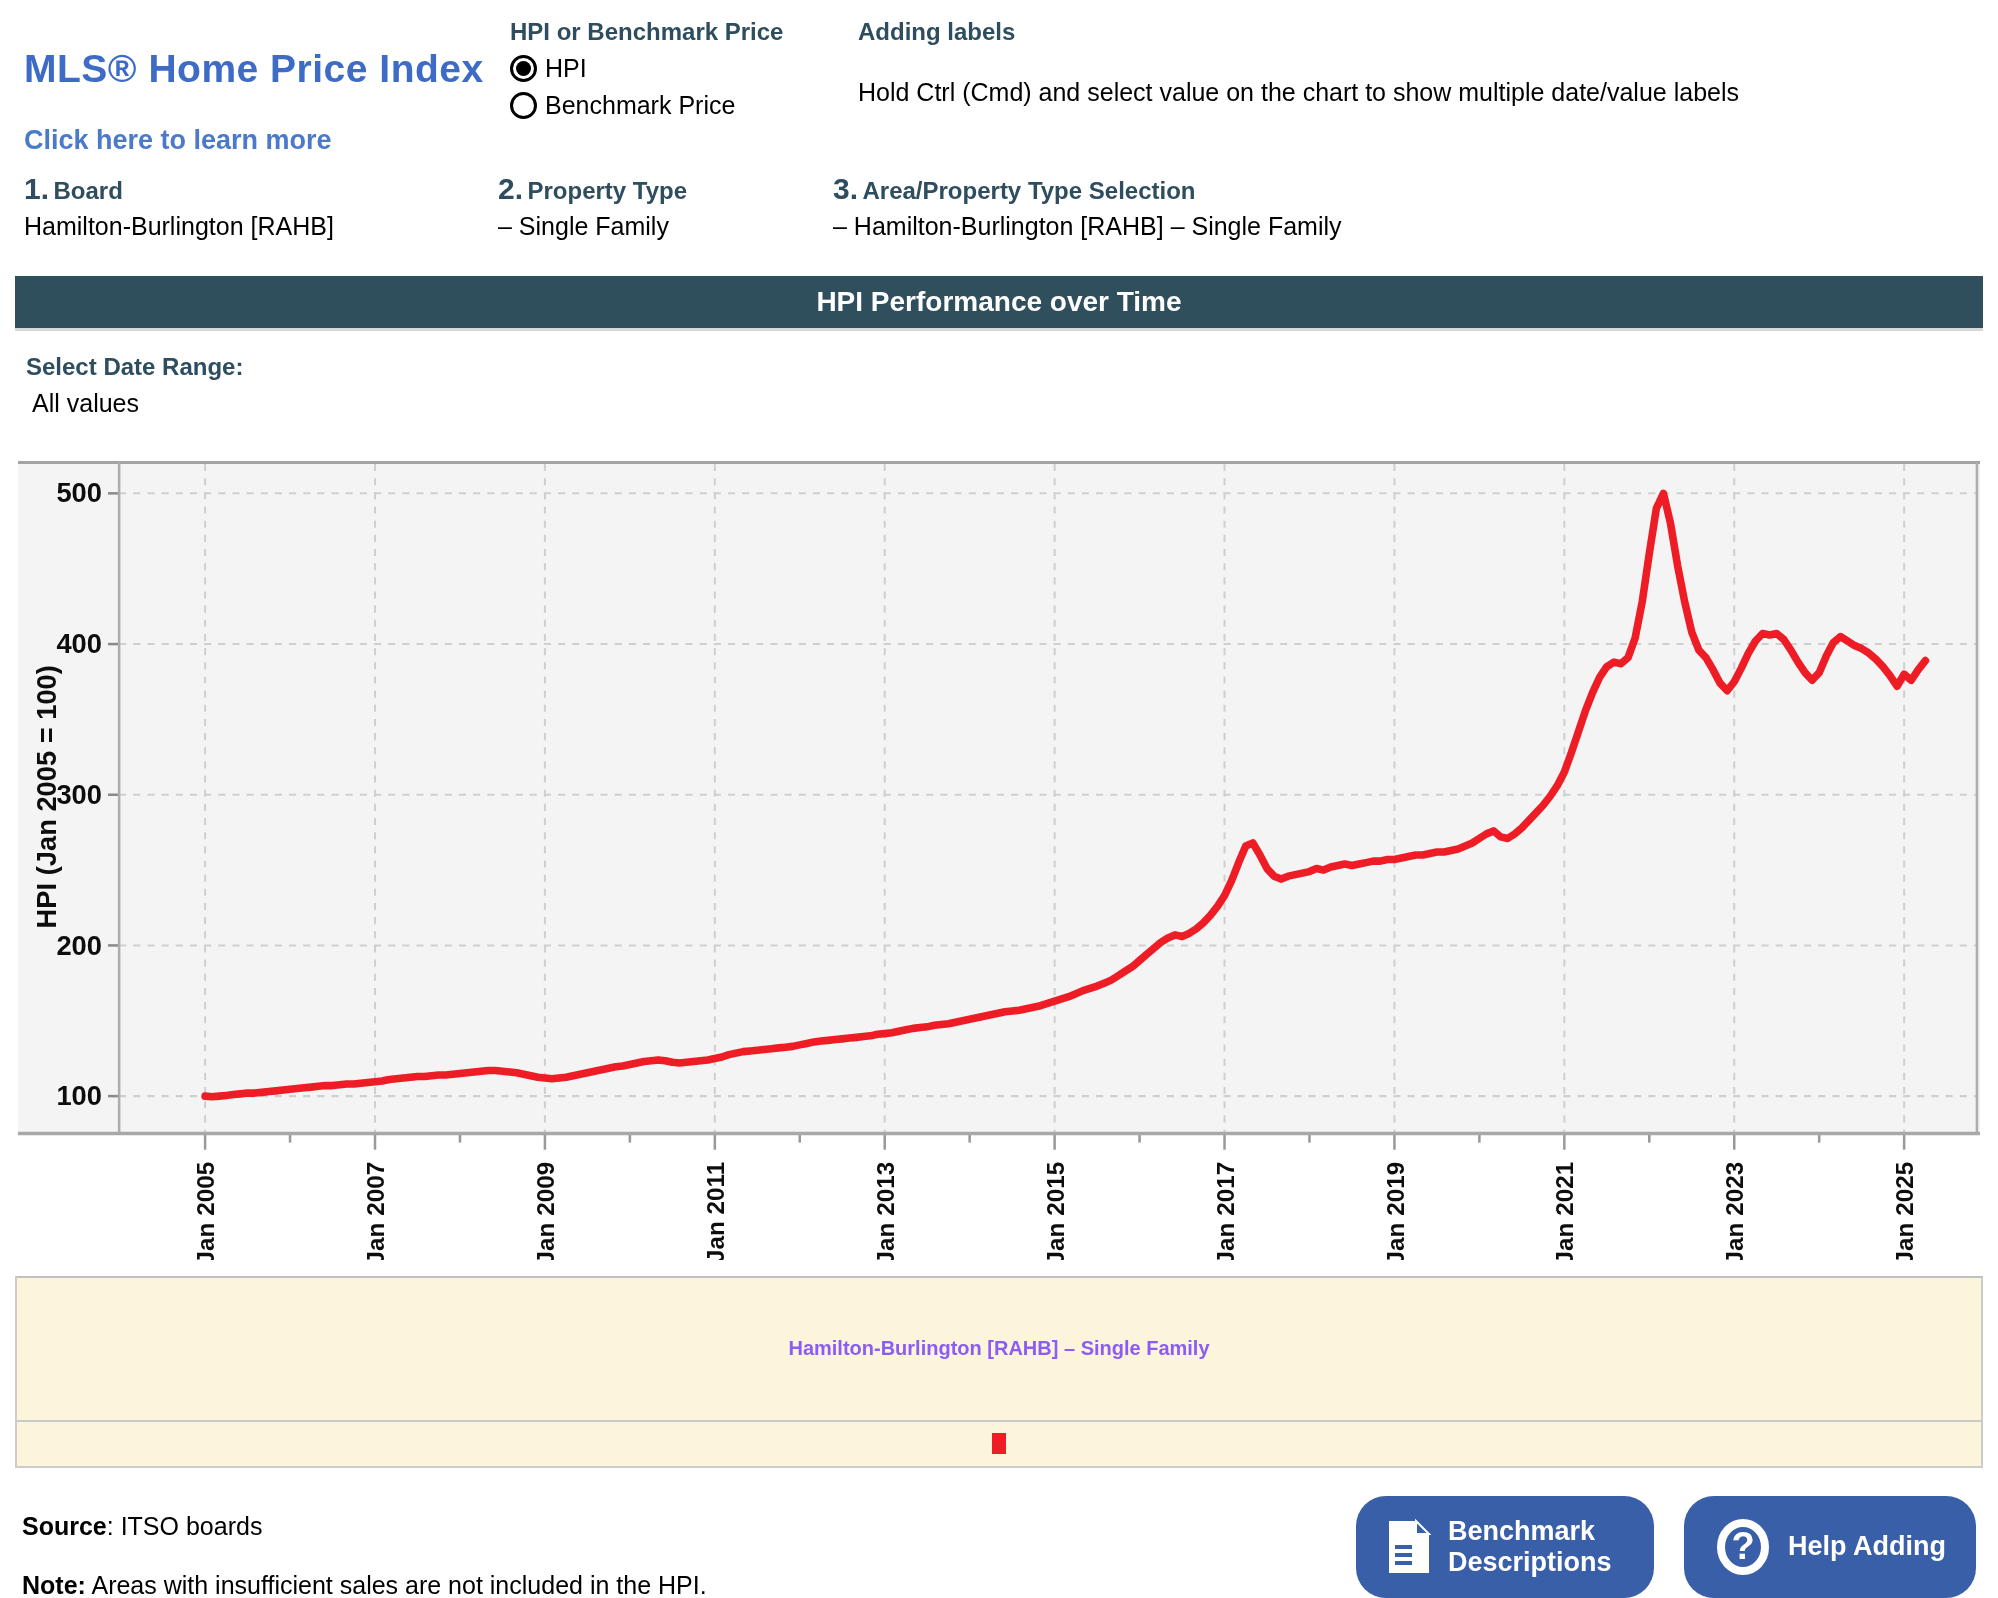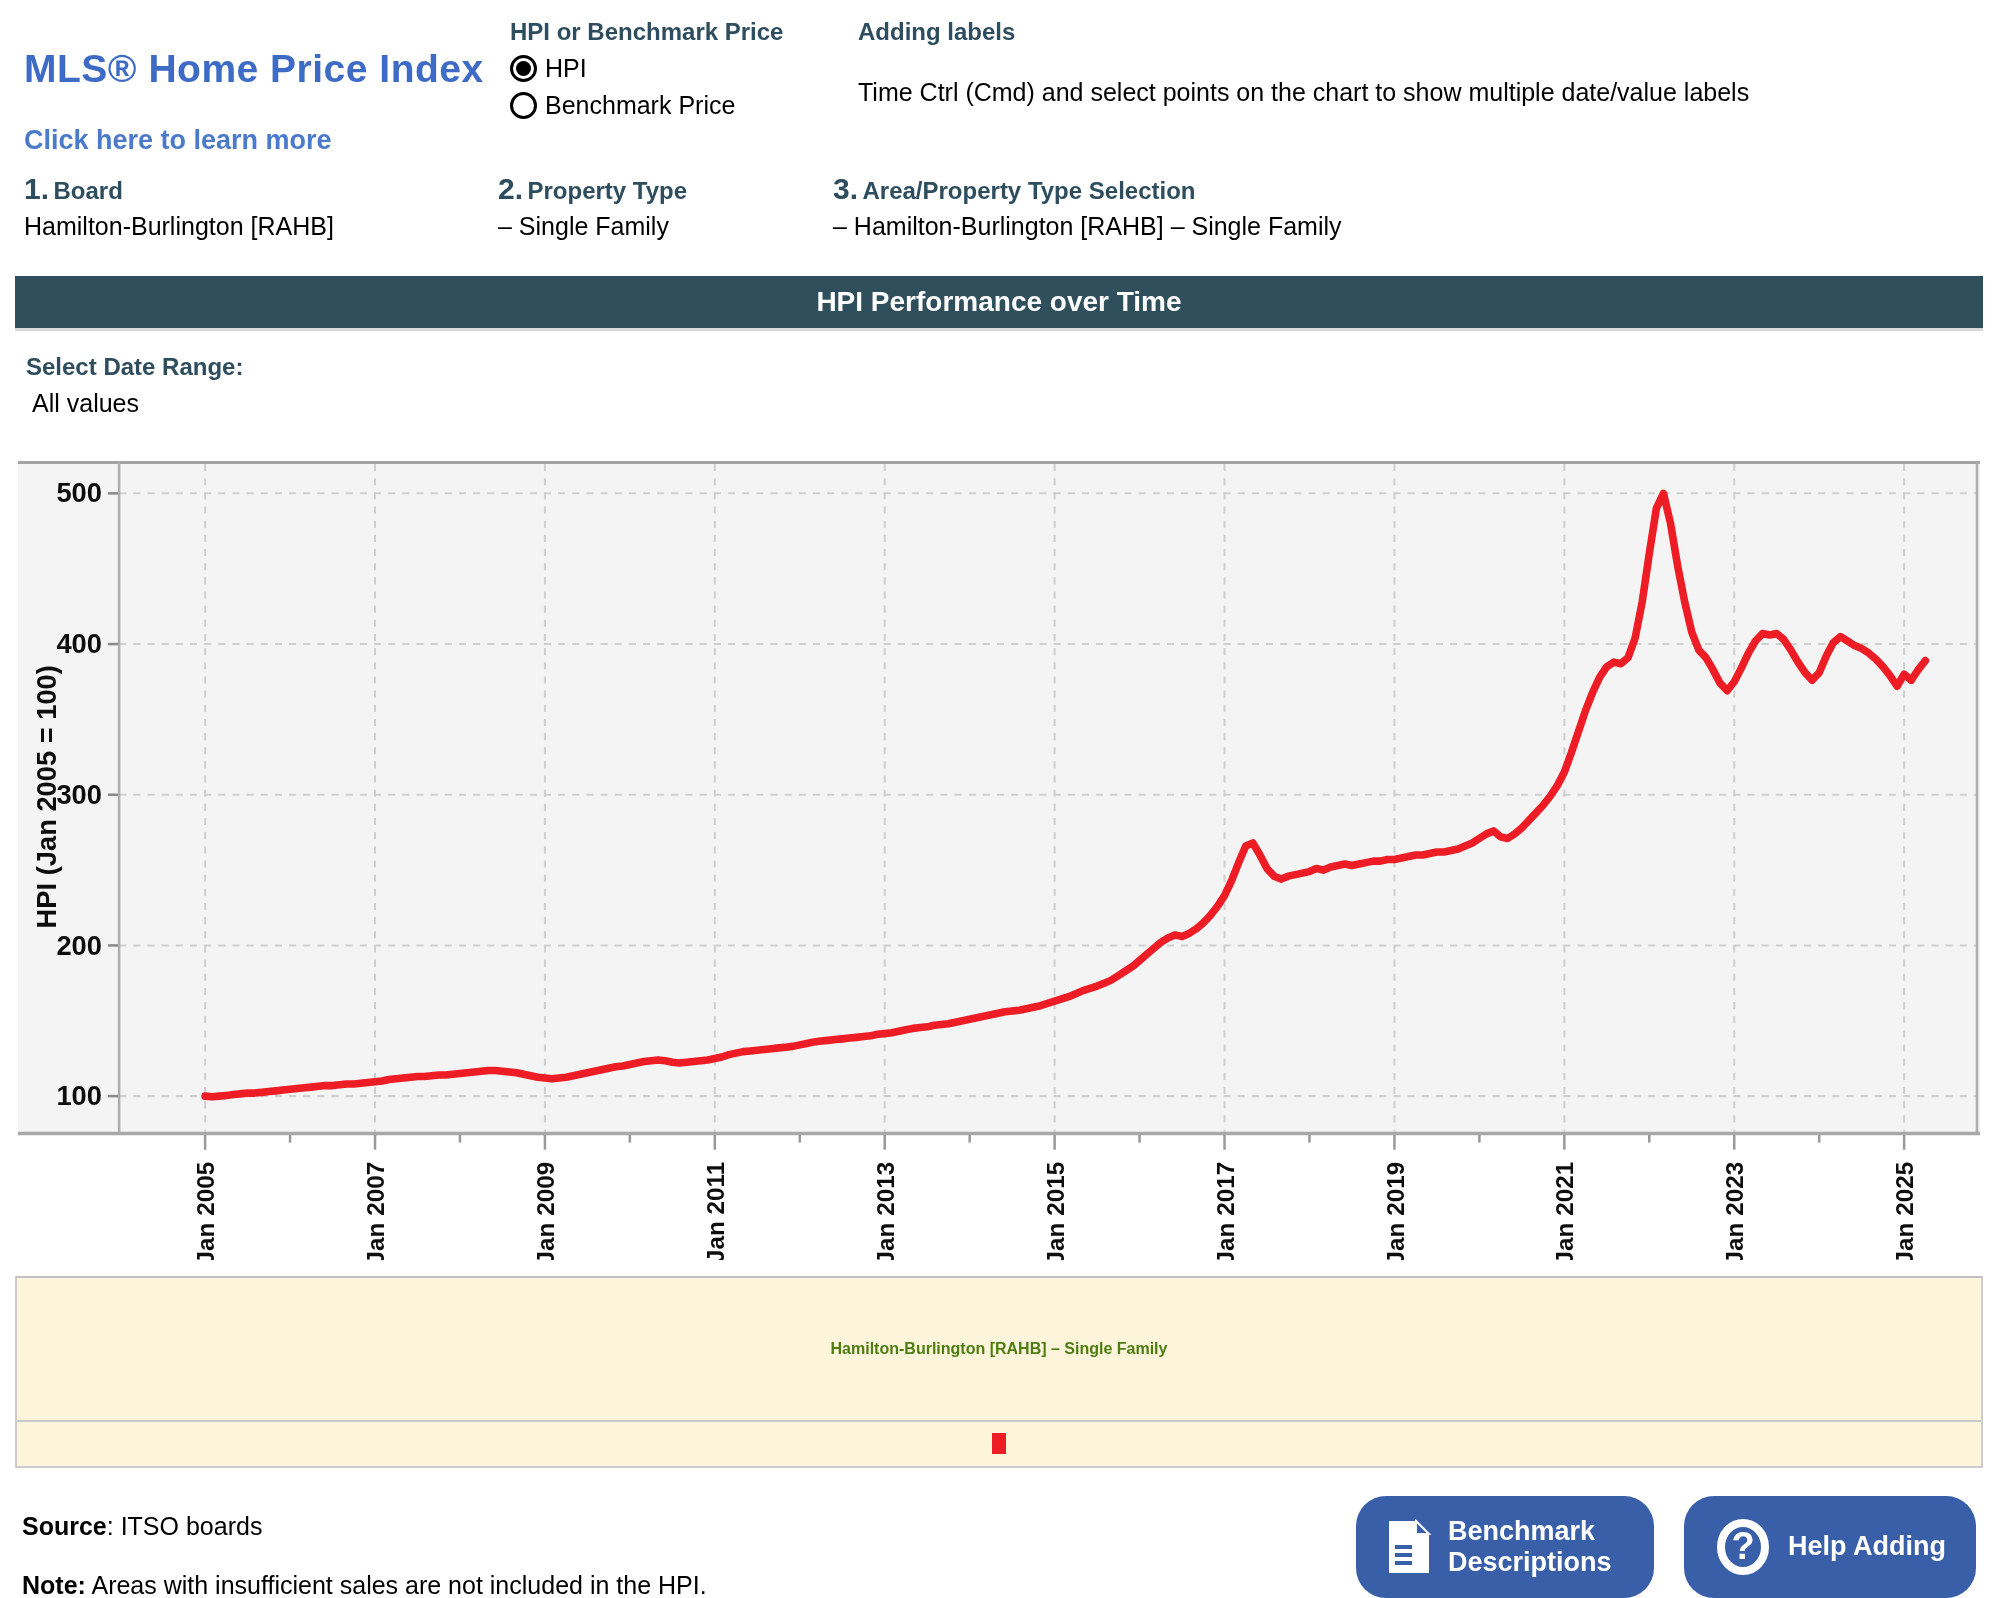--- a/index.html
+++ b/index.html
@@ -45,21 +45,21 @@
   .dr-value { font-size:25px; color:#000; margin:8px 0 0 6px; }
   
   .chart-wrap { margin:30px 18px 0 18px; }
   .chart-wrap svg { display:block; width:100%; height:auto; font-family:"Liberation Sans", sans-serif; }
   
   .legend-box {
     margin:16px 15px 0 15px; background:#fcf5dc;
     border:2px solid #cccccc; border-top-color:#c2c2c2;
   }
   .legend-title-row { height:142px; display:flex; align-items:center; justify-content:center; }
-  .legend-title { font-size:16px; font-weight:bold; color:#4d7c0f; }
+  .legend-title { font-size:20px; font-weight:bold; color:#8b5cf6; }
   .legend-divider { height:0; border-top:2px solid #c9c9c9; }
   .legend-marker-row { height:44px; display:flex; align-items:center; justify-content:center; }
   .legend-marker { width:14px; height:21px; }
   
   .footer { display:flex; justify-content:space-between; margin:28px 22px 0 22px; }
   .notes { padding-top:16px; font-size:25px; }
   .note-line { margin-bottom:30px; }
   .b { font-weight:bold; }
   .buttons { display:flex; gap:30px; }
   .btn {
@@ -88,21 +88,21 @@
     </div>
     <div class="radio-row">
       <span class="radio-circle">
           <span class="dot"></span>
         </span>
       <span class="radio-label">Benchmark Price</span>
     </div>
   </div>
   <div class="adding-block">
     <div class="group-heading">Adding labels</div>
-    <div class="adding-body">Time Ctrl (Cmd) and select points on the chart to show multiple date/value labels</div>
+    <div class="adding-body">Hold Ctrl (Cmd) and select value on the chart to show multiple date/value labels</div>
   </div>
 </div>
 
 <div class="selections">
   <div class="sel-col-0">
     <div><span class="sel-number">1.</span>
       <span class="sel-title">Board</span></div>
     <div class="sel-value">Hamilton-Burlington [RAHB]</div>
   </div>
   <div class="sel-col-1">

